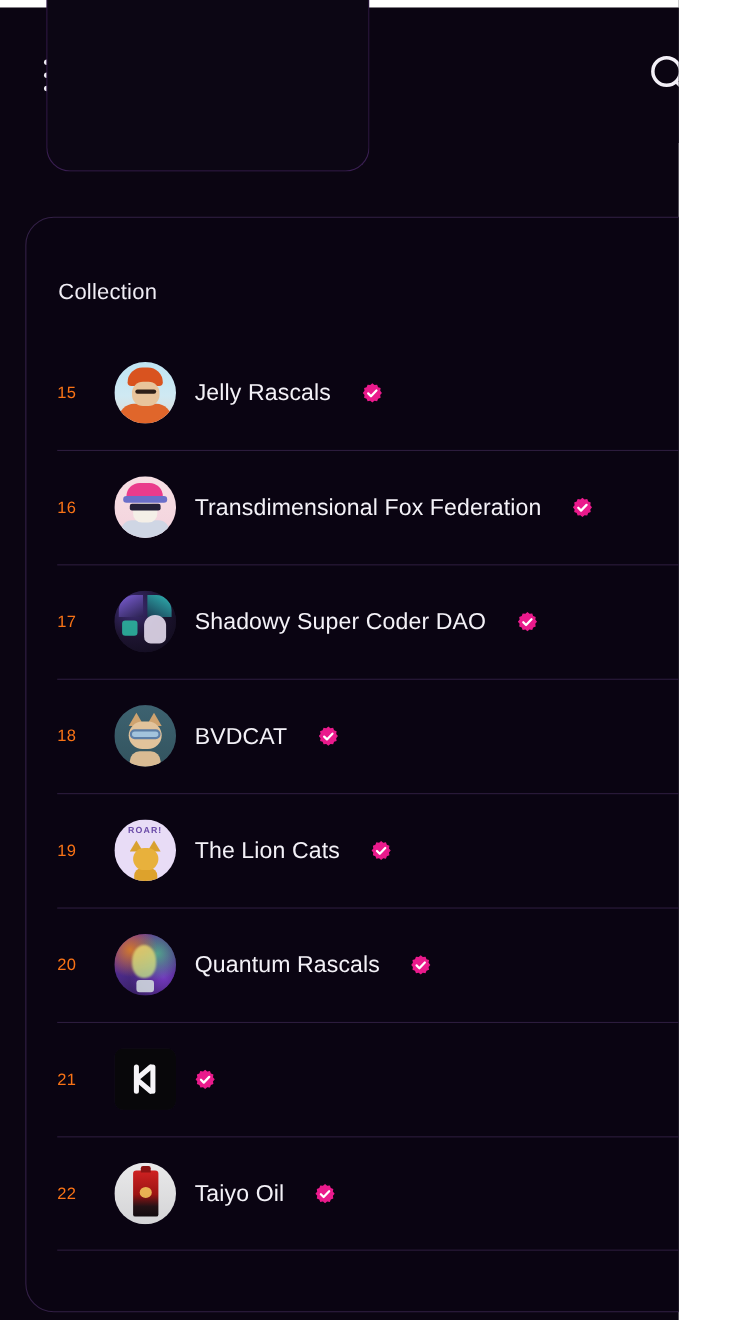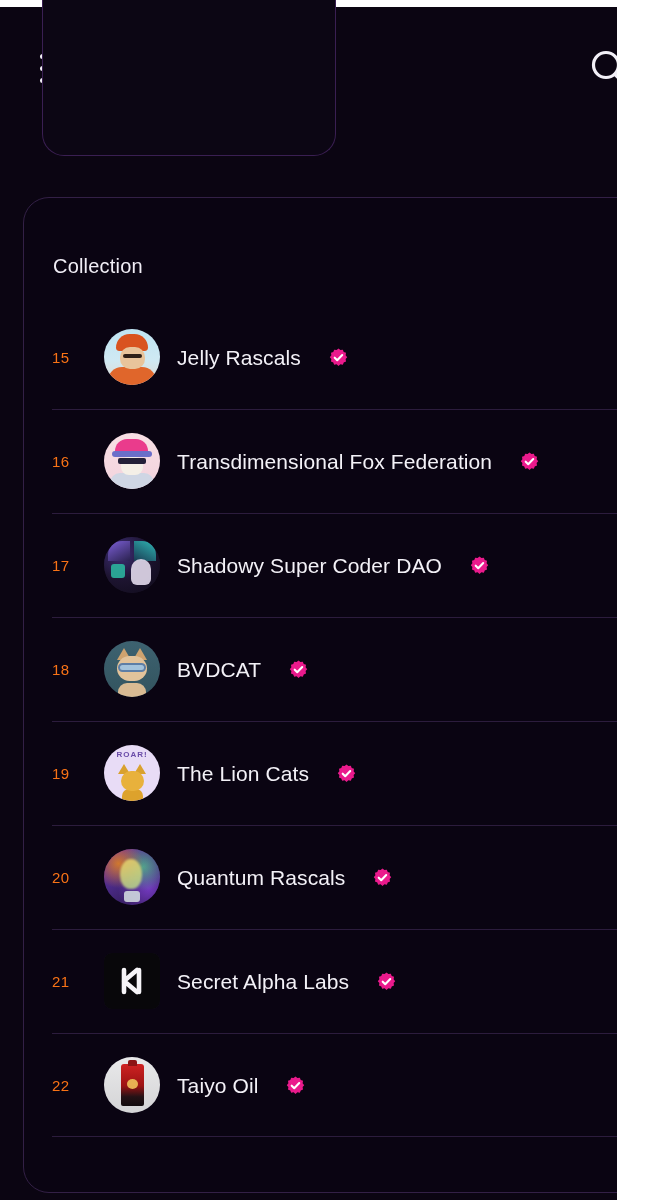--- a/index.html
+++ b/index.html
@@ -488,21 +488,20 @@
     <div class="rank">21</div>
     <div class="avatar square">
       <div class="art art-alpha">
               <svg viewBox="0 0 56 56" style="position:absolute;inset:0">
                 <path d="M20 17 L20 39 M20 28 L33 17 M20 28 L33 39" fill="none" stroke="#f6f4f8" stroke-width="4.6" stroke-linecap="round" stroke-linejoin="round"></path>
                 <path d="M35 17 L35 39" fill="none" stroke="#f6f4f8" stroke-width="4.6" stroke-linecap="round"></path>
               </svg>
             </div>
     </div>
     <div class="name-wrap">
-      <div class="name">Secret Alpha Labs</div>
       <svg class="verified" viewBox="0 0 24 24">
         <path class="badge-burst" d="M12 0.6l2.4 2.0 3.1-.5 1.1 2.9 2.9 1.1-.5 3.1 2.0 2.4-2.0 2.4.5 3.1-2.9 1.1-1.1 2.9-3.1-.5-2.4 2.0-2.4-2.0-3.1.5-1.1-2.9-2.9-1.1.5-3.1-2.0-2.4 2.0-2.4-.5-3.1 2.9-1.1 1.1-2.9 3.1.5z" fill="#ea1a8c"></path>
         <path d="M7.2 12.2l3.2 3.2 6.3-6.6" fill="none" stroke="#ffffff" stroke-width="2.6" stroke-linecap="round" stroke-linejoin="round"></path>
       </svg>
     </div>
   </div>
 
   <div class="row">
     <div class="rank">22</div>
     <div class="avatar">

